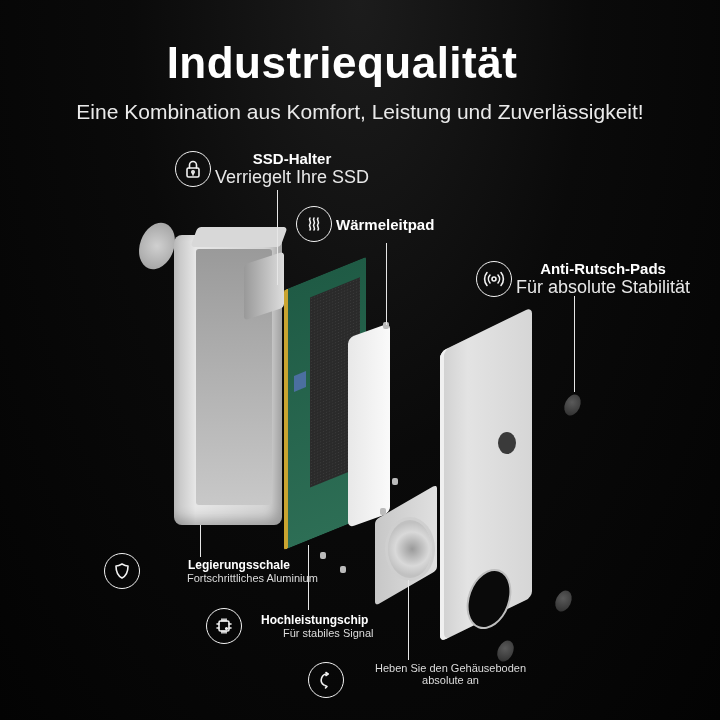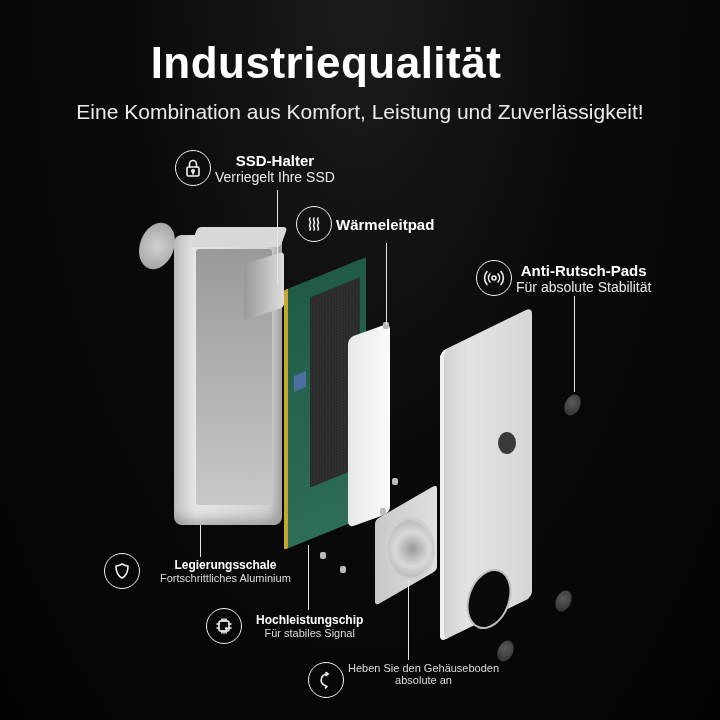--- a/index.html
+++ b/index.html
@@ -1,27 +1,27 @@
 <!DOCTYPE html>
 <html><head>
 <meta charset="utf-8">
 <style>
   html, body { margin:0; padding:0; }
   body { width:720px; height:720px; overflow:hidden; background:#050505; font-family:"Liberation Sans", sans-serif; color:#fff; position:relative; }
   .bg { position:absolute; inset:0; background:radial-gradient(ellipse at 50% 0%, #1c1c1c 0%, #0a0a0a 45%, #030303 100%); }
-  .title { position:absolute; top:38px; left:0; width:652px; text-align:center; font-size:44px; font-weight:bold; letter-spacing:0.5px; }
+  .title { position:absolute; top:38px; left:0; width:652px; text-align:center; font-size:44px; font-weight:bold; letter-spacing:0.5px;padding-left:16px; }
   .subtitle { position:absolute; top:100px; left:0; width:720px; text-align:center; font-size:21px; color:#eaeaea; }
   .callout { position:absolute; display:flex; align-items:center;justify-content:center; }
   .icon-circle { border:1.5px solid #f2f2f2; border-radius:50%; display:flex; align-items:center; justify-content:center; flex-shrink:0; }
   .icon-circle svg { stroke:#f2f2f2; fill:none; stroke-width:1.6; stroke-linecap:round; stroke-linejoin:round; }
   .ctext { margin-left:4px; }
   .ctitle { font-weight:bold; font-size:15px; }
-  .csub { font-size:14px; color:#e8e8e8; }
+  .csub { font-size:18px; color:#e8e8e8; }
   .small .ctitle { font-size:12px; }
-  .small .csub { font-size:11px; color:#dcdcdc; }
+  .small .csub { font-size:11px; color:#dcdcdc;margin-left:27px; }
   .line { position:absolute; width:1px; background:#e6e6e6; }
   
   .part { position:absolute; }
   .shell { left:174px; top:235px; width:108px; height:290px; background:linear-gradient(90deg,#bfbfbf 0%,#e7e7e7 20%,#cfcfcf 100%); border-radius:8px; box-shadow:inset -6px -6px 12px rgba(0,0,0,0.25); }
   .shell-inner { position:absolute; left:22px; top:14px; width:76px; height:256px; background:linear-gradient(180deg,#9a9a9a,#c8c8c8); border-radius:3px; }
   .shell-side { position:absolute; left:20px; top:-8px; width:90px; height:20px; background:#d8d8d8; transform:skewX(-20deg); border-radius:4px; }
   .bracket { position:absolute; left:244px; top:258px; width:40px; height:56px; background:linear-gradient(90deg,#999,#ddd); border-radius:4px; transform:skewY(-18deg); }
   .pcb { position:absolute; left:284px; top:290px; width:78px; height:260px; background:linear-gradient(180deg,#1f5b45,#2d6e55); border-left:4px solid #c9a430; transform:skewY(-22deg); transform-origin:left top; border-radius:2px; }
   .pcb-foam { position:absolute; left:22px; top:18px; width:50px; height:190px; background:#2a2a2a; background-image:radial-gradient(#3a3a3a 1px, transparent 1px); background-size:3px 3px; }
   .pcb-blue { position:absolute; left:6px; top:90px; width:12px; height:16px; background:#4b6fa0; }

